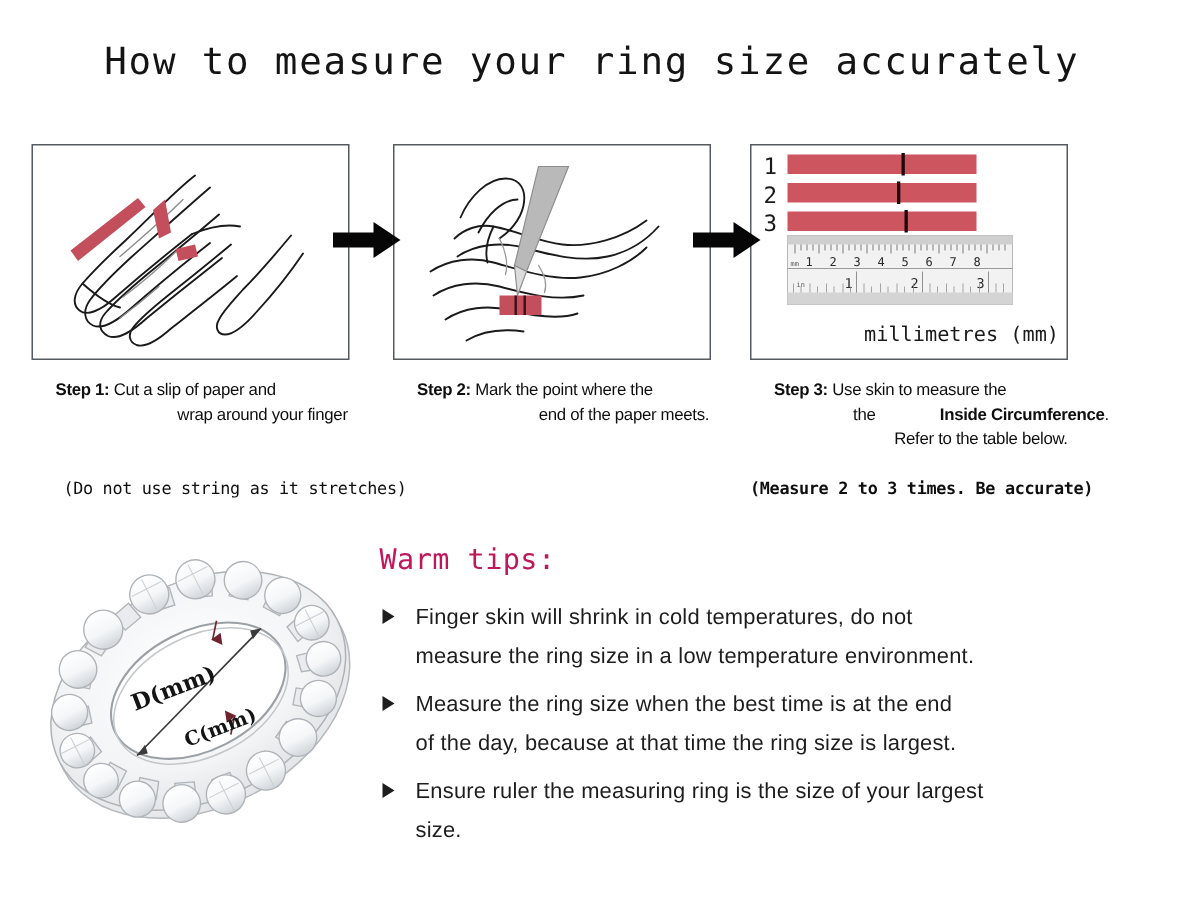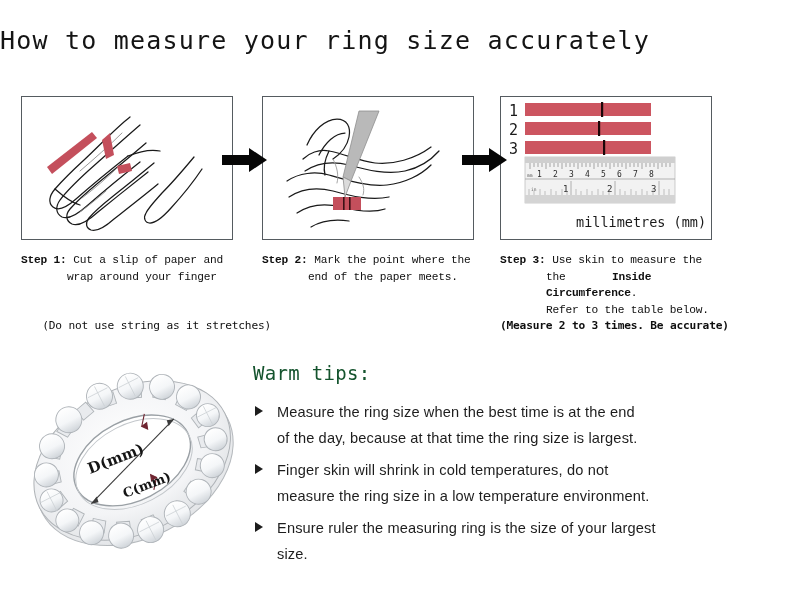--- a/index.html
+++ b/index.html
@@ -14,21 +14,21 @@
     overflow: hidden;
     font-family: "DejaVu Sans Mono", monospace;
     color: #111111;
     -webkit-font-smoothing: antialiased;
   }
 
   
   .page-title {
     position: absolute;
     left: 0; top: 26px;
-    width: 644px;
+    width: 789px;
     text-align: center;
     font-family: "DejaVu Sans Mono", monospace;
     font-size: 25px;
     font-weight: 400;
     letter-spacing: 1.2px;
     color: #141414;
     white-space: nowrap;
   }
 
   
@@ -58,30 +58,30 @@
     height: 26px;
     z-index: 5;
   }
   .arrow-between.a1 { left: 222px; }
   .arrow-between.a2 { left: 462px; }
 
   
   .step-caption {
     position: absolute;
     top: 252px;
-    left: 0;
+    left: 16px;
     width: 230px;
     font-size: 11.2px;
     line-height: 16.5px;
     color: #0f0f0f;
-    font-family: Liberation Mono, monospace;
+    font-family: Liberation Sans, sans-serif;
     letter-spacing: -0.2px;
   }
   .step-caption .lbl { font-weight: bold; }
-  .step-caption .ln2, .step-caption .ln3 { display: block; padding-left: 46px; }
+  .step-caption .ln2, .step-caption .ln3 { display: block; padding-left: 46px; text-align: center; }
   .step-caption .strong { font-weight: bold; margin-left: 40px; }
 
   .step-note {
     position: absolute;
     top: 318px;
     left: 0;
     width: 240px;
     font-size: 11.2px;
     line-height: 15px;
     color: #0f0f0f;
@@ -104,21 +104,21 @@
   .tips {
     position: absolute;
     left: 253px;
     top: 362px;
     width: 520px;
   }
   .tips-title {
     font-family: "DejaVu Sans Mono", monospace;
     font-size: 19px;
     font-weight: 400;
-    color: #14532d;
+    color: #be185d;
     letter-spacing: 0.3px;
     margin: 0 0 15px 0;
   }
   .tip-item {
     position: relative;
     padding-left: 24px;
     margin-bottom: 6px;
     font-family: "Liberation Sans", sans-serif;
     font-size: 14.6px;
     line-height: 26px;
@@ -445,28 +445,28 @@
     <text x="72" y="126" transform="rotate(-21 72 126)" font-family="DejaVu Serif, serif" font-size="15" font-weight="bold" fill="#141414">D(mm)</text>
     <text x="107" y="150" transform="rotate(-21 107 150)" font-family="DejaVu Serif, serif" font-size="13" font-weight="bold" fill="#141414">C(mm)</text>
   </svg>
 </div>
 
 <div class="tips">
   <div class="tips-title">Warm tips:</div>
 
   <div class="tip-item">
     <span class="tip-bullet"></span>
+    <span class="tip-text">Finger skin will shrink in cold temperatures, do not</span>
+    <span class="tip-text">measure the ring size in a low temperature environment.</span>
+  </div>
+
+  <div class="tip-item">
+    <span class="tip-bullet"></span>
     <span class="tip-text">Measure the ring size when the best time is at the end</span>
     <span class="tip-text">of the day, because at that time the ring size is largest.</span>
-  </div>
-
-  <div class="tip-item">
-    <span class="tip-bullet"></span>
-    <span class="tip-text">Finger skin will shrink in cold temperatures, do not</span>
-    <span class="tip-text">measure the ring size in a low temperature environment.</span>
   </div>
 
   <div class="tip-item">
     <span class="tip-bullet"></span>
     <span class="tip-text">Ensure ruler the measuring ring is the size of your largest</span>
     <span class="tip-text">size.</span>
   </div>
 </div>
 
 </body></html>

